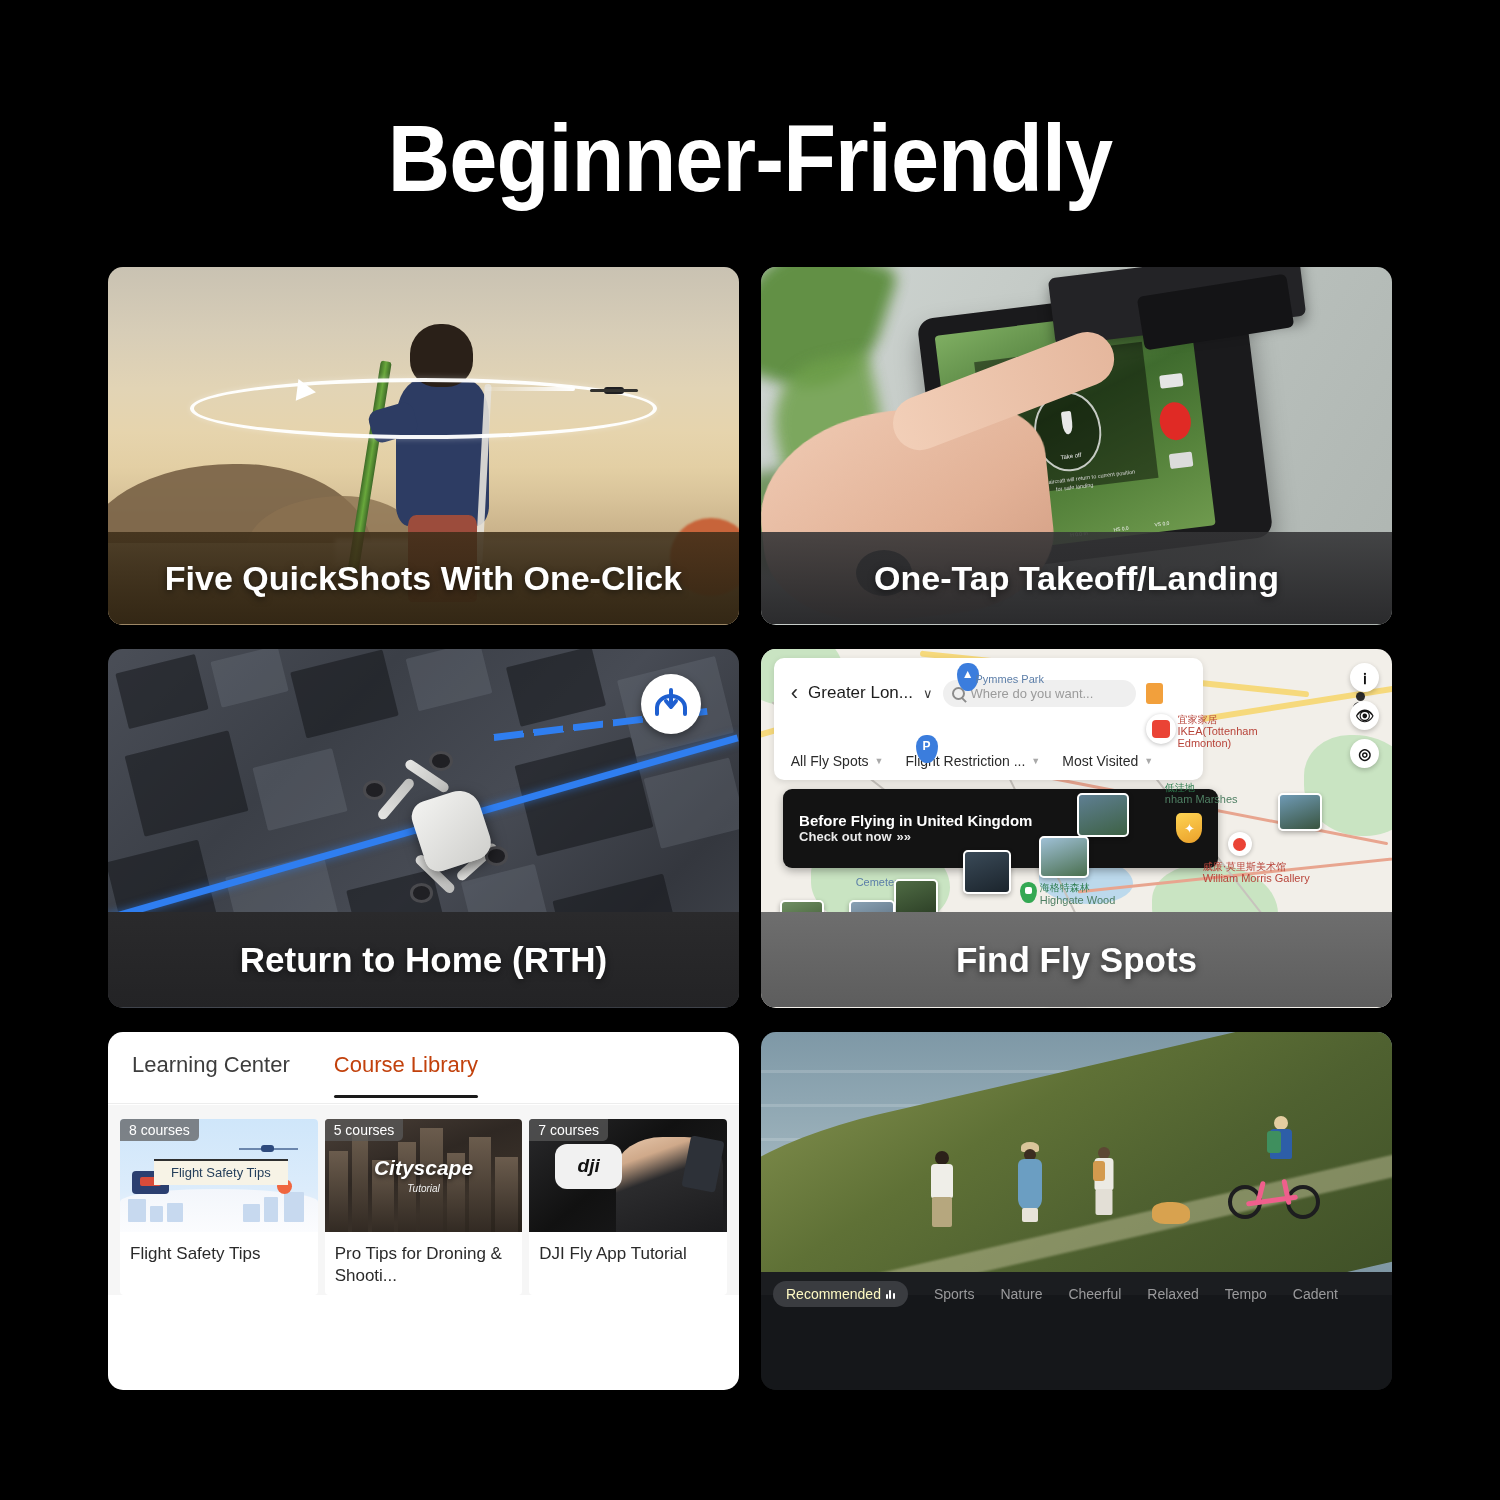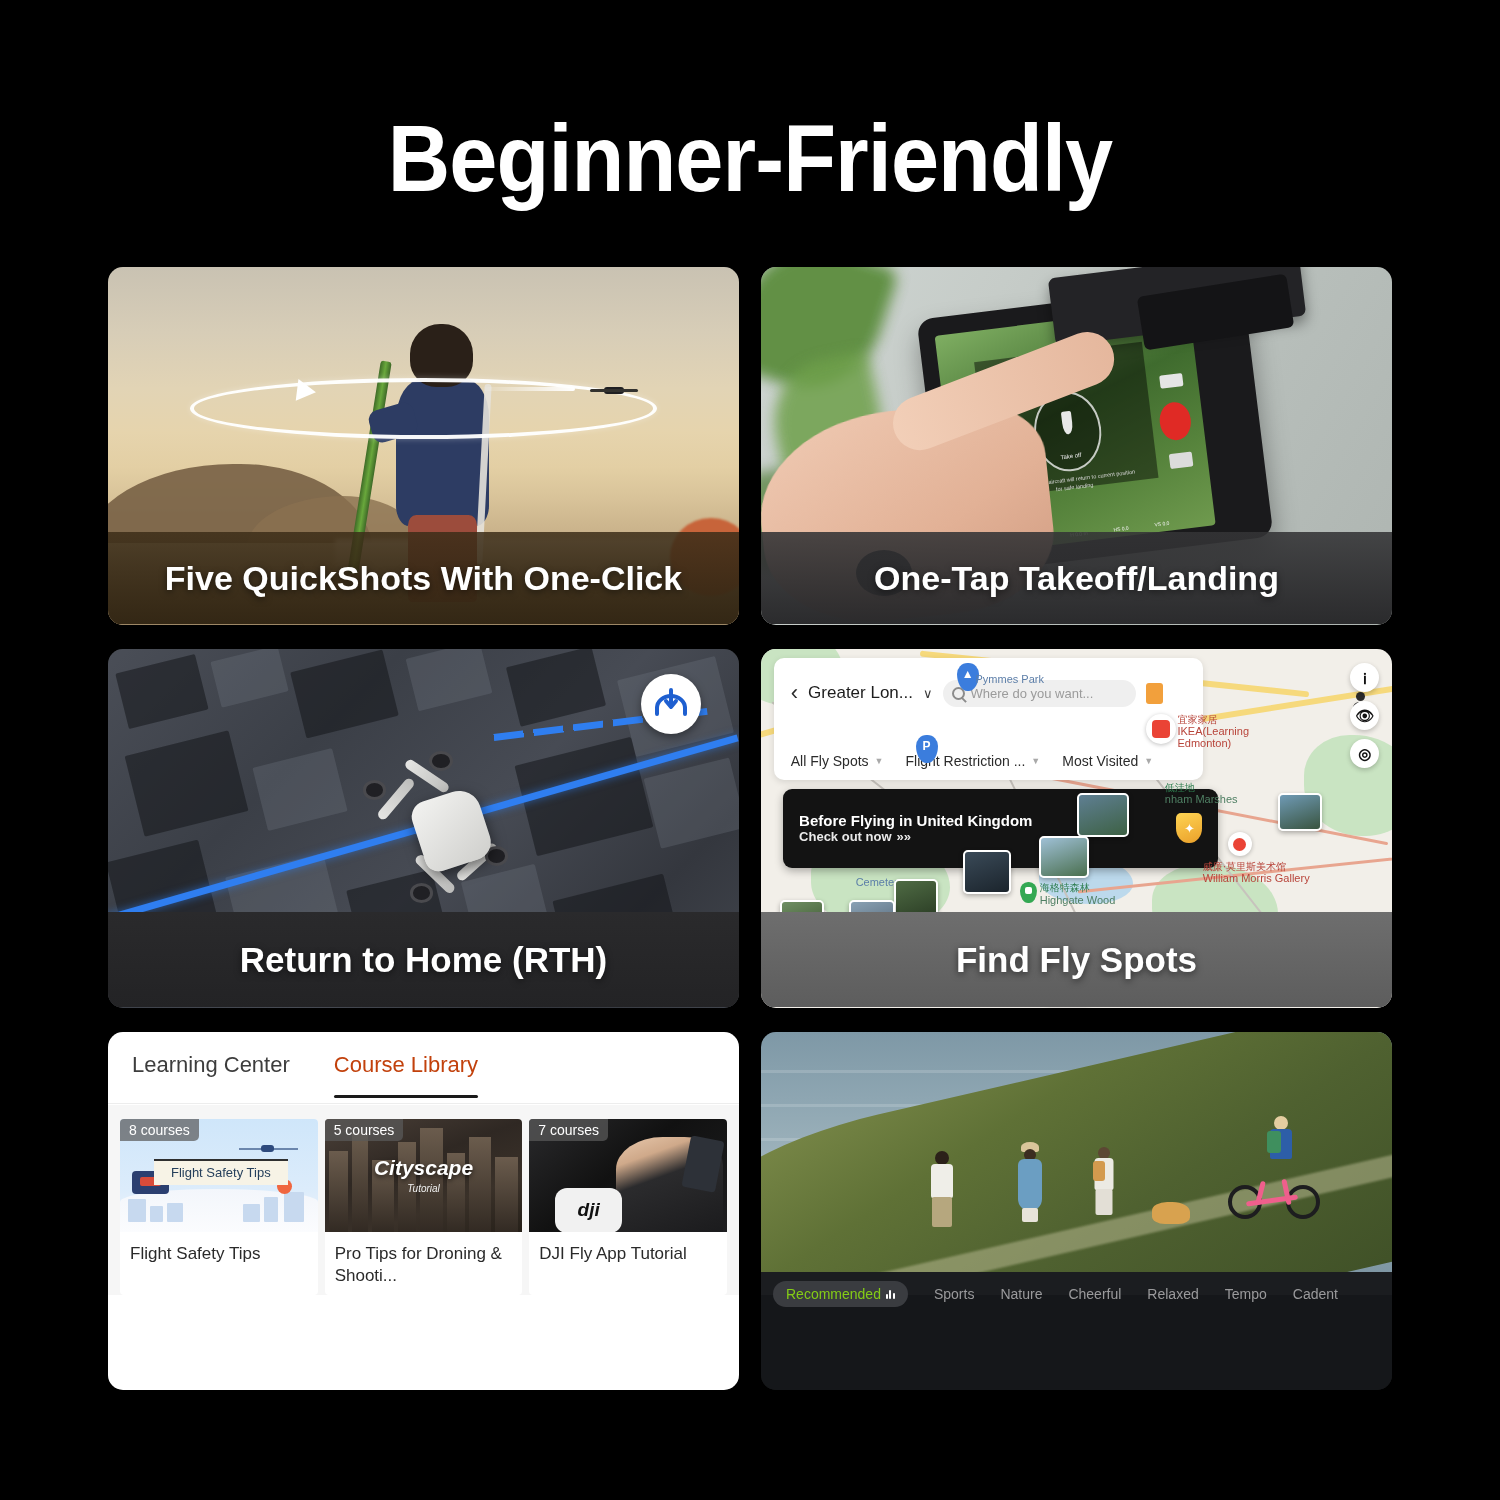--- a/index.html
+++ b/index.html
@@ -279,21 +279,21 @@
   .tc-t { position: absolute; bottom: 0; background: linear-gradient(to bottom,#6b5c4d,#322a23); }
   .cityscape-word { position: absolute; left: 0; right: 0; top: 33%; text-align: center;
     color: #fff; font-size: 21px; font-weight: bold; font-style: italic;
     text-shadow: 0 2px 5px rgba(0,0,0,.7); }
   .cityscape-sub { position: absolute; left: 0; right: 0; top: 57%; text-align: center;
     color: #f0f0f0; font-size: 10px; font-style: italic; }
   .thumb-dji { position: absolute; inset: 0;
     background: linear-gradient(140deg,#2a2a2c 0%,#111 45%,#1e1e20 100%); }
   .dji-logo { position: absolute; left: 13%; top: 22%; width: 34%; height: 40%;
     background: #f1f1f1; border-radius: 12px; display: flex; align-items: center;
-    justify-content: center; font-size: 19px; font-weight: bold; font-style: italic; color: #111; margin-top: 44px; }
+    justify-content: center; font-size: 19px; font-weight: bold; font-style: italic; color: #111; }
   .dji-person { position: absolute; right: 2%; bottom: 0; width: 54%; height: 84%;
     background: linear-gradient(160deg,#e8c9ad 0%, #cfa98a 22%, #2b2b2d 42%, #1b1b1d 100%);
     border-radius: 44% 36% 0 0 / 34% 30% 0 0; }
   .dji-phone { position: absolute; right: 4%; top: 17%; width: 17%; height: 46%;
     background: #2d3138; border-radius: 4px; transform: rotate(11deg); }
 
   
   .edits { position: absolute; inset: 0; background: #15171a; }
   .ed-photo { position: absolute; left: 0; right: 0; top: 0; height: 67%; overflow: hidden; }
   .ed-water { position: absolute; inset: 0;
@@ -309,21 +309,21 @@
   .w-torso { position: absolute; left: 50%; transform: translateX(-50%); border-radius: 4px 4px 2px 2px; }
   .w-legs { position: absolute; left: 50%; transform: translateX(-50%); border-radius: 2px; }
   .dog { position: absolute; background: #d8a24f; border-radius: 40% 46% 30% 34%; }
   .bike { position: absolute; }
   .bike-wheel { position: absolute; border: 4px solid #1d1d1f; border-radius: 50%; }
   .bike-frame { position: absolute; background: #ef5f8c; border-radius: 3px; }
   .ed-toolbar { position: absolute; left: 0; right: 0; top: 67%; bottom: 95px; background: #1b1d20; }
   .ed-tabs { position: absolute; left: 12px; right: 0; top: 7px; height: 30px;
     display: flex; align-items: center; gap: 26px; }
   .ed-tab { font-size: 14px; color: #9a9a9c; white-space: nowrap; }
-  .ed-tab.active { color: #84cc16; background: #3a3c40; padding: 5px 13px; border-radius: 14px;
+  .ed-tab.active { color: #fef9c3; background: #3a3c40; padding: 5px 13px; border-radius: 14px;
     display: flex; align-items: center; gap: 5px; }
   .eq-bars { display: inline-flex; align-items: flex-end; gap: 1.5px; height: 10px; }
   .eq-bars i { width: 2px; background: #fff; border-radius: 1px; display:block; }
   .ed-strip { position: absolute; left: 10px; right: 0; top: 46px; bottom: 6px;
     display: flex; gap: 6px; overflow: hidden; }
   .tmpl { width: 72px; flex: none; border-radius: 4px; position: relative; overflow: hidden;
     display: flex; align-items: flex-end; justify-content: center; }
   .tmpl-label { position: relative; z-index: 3; font-size: 9px; color: #fff;
     padding-bottom: 4px; text-align: center; width: 100%;
     text-shadow: 0 1px 3px rgba(0,0,0,.85); white-space: nowrap; overflow: hidden; }
@@ -510,21 +510,21 @@
           <div class="park-pin" style="left:24.5%;top:24%;background:none;">
             <span>P</span>
           </div>
 
           <div class="circle-poi" style="left:61%;top:18%;">
             <span class="inner"></span>
           </div>
           <div class="poi red" style="left:66%;top:18%;">
             <span class="poi-label">
               <span class="poi-cn" style="display:block;color:#b8443a">宜家家居</span>
-              <span class="poi-en" style="white-space:normal;display:block;max-width:120px">IKEA(Learning Edmonton)</span>
+              <span class="poi-en" style="white-space:normal;display:block;max-width:120px">IKEA(Tottenham Edmonton)</span>
             </span>
           </div>
 
           <div class="poi" style="left:64%;top:37%;">
             <span class="poi-label">
               <span class="poi-cn" style="display:block">低洼地</span>
               <span class="poi-en" style="display:block">nham Marshes</span>
             </span>
           </div>
 

